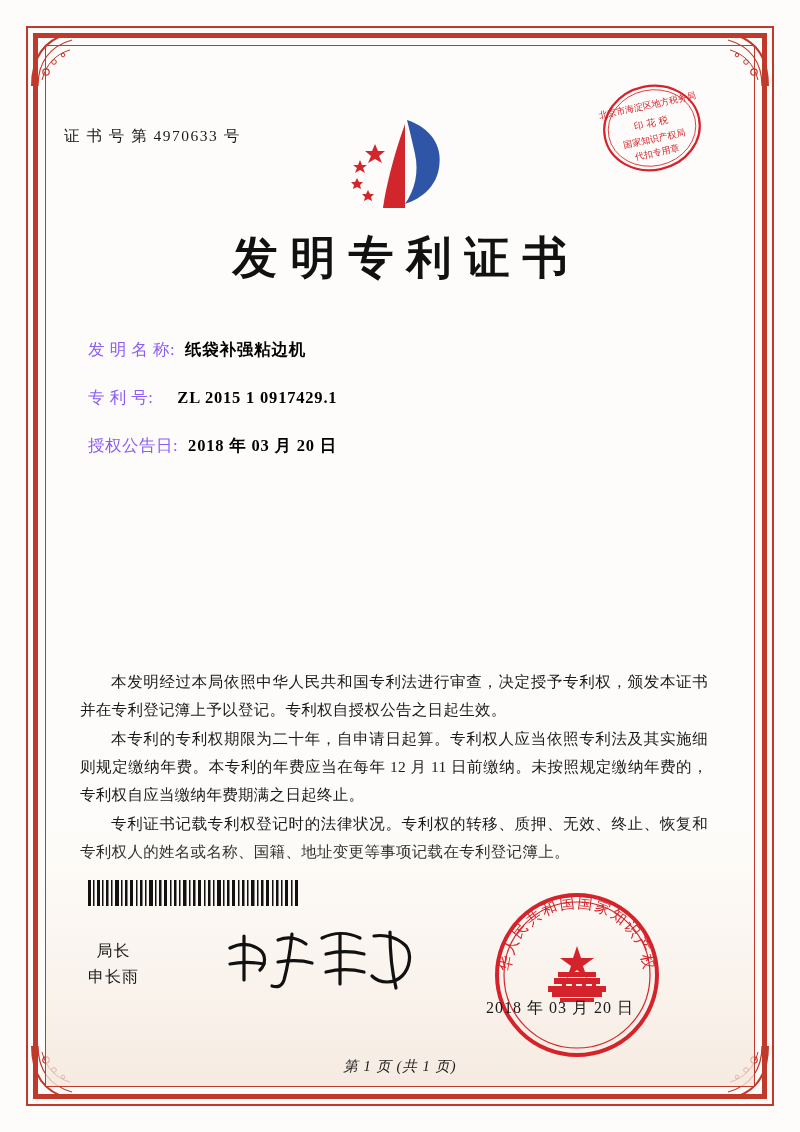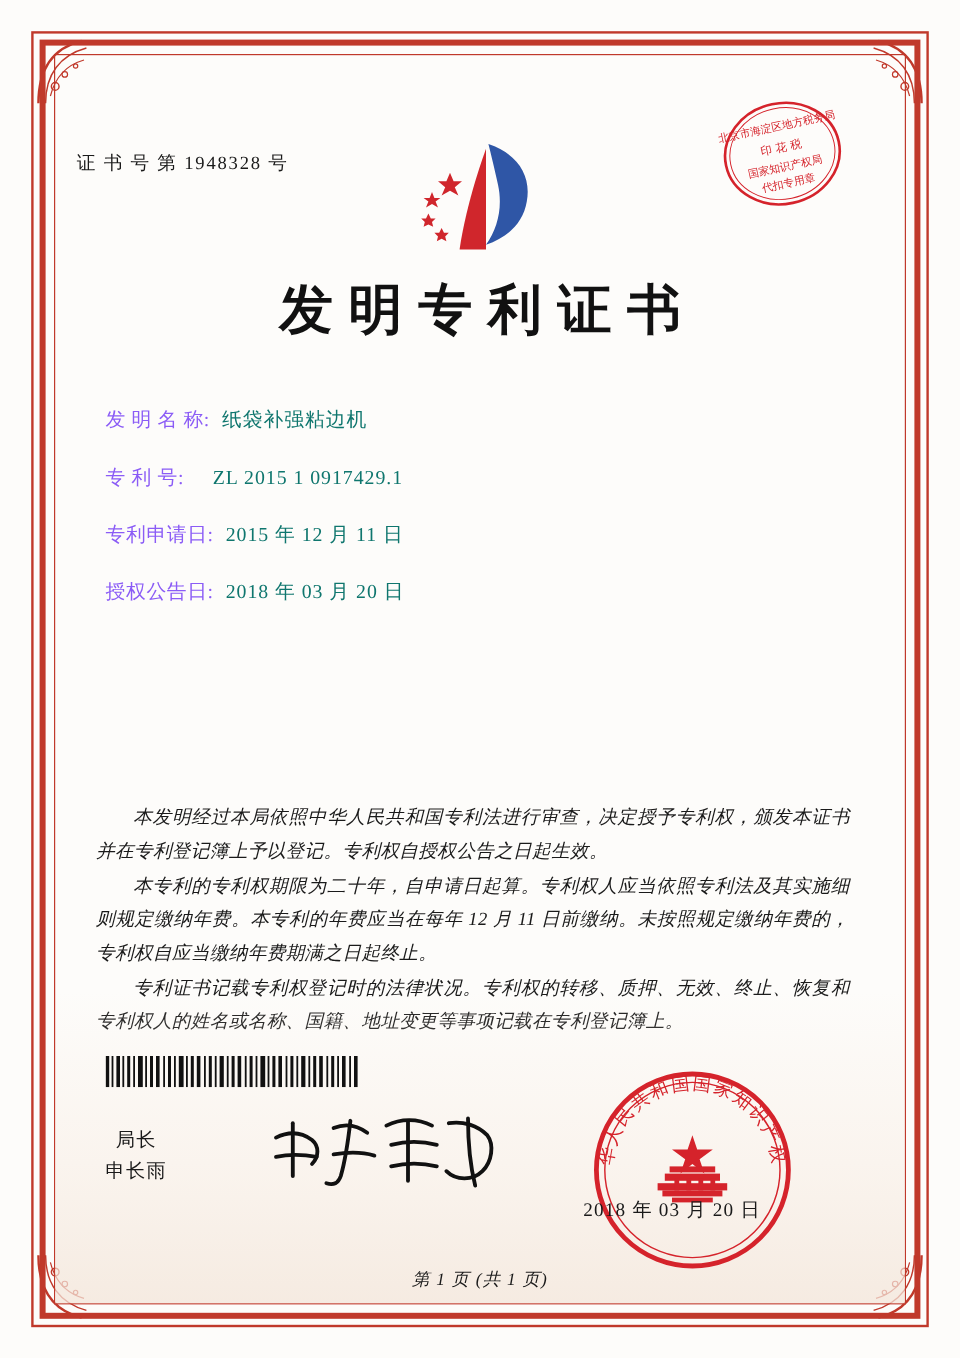--- a/index.html
+++ b/index.html
@@ -121,41 +121,41 @@
     margin-bottom: 28px;
     font-size: 16.5px;
     line-height: 1.2;
   }
   .field-label {
     white-space: nowrap;
     color: #8b5cf6;
     letter-spacing: 0.5px;
   }
   .field-value {
-    color: #0f766e;
+    color: #000000;
     letter-spacing: 0.8px;
     white-space: nowrap;
+    font-weight: bold;
   }
 
   
   .body-text {
     position: absolute;
     left: 80px;
     top: 668px;
     width: 640px;
     font-size: 15.5px;
     line-height: 28px;
     color: #1a1a1a;
     letter-spacing: 0.3px;
   }
   .body-text p {
     margin: 0 12px 1px 0;
     text-indent: 31px;
     text-align: justify;
-    font-style: italic;
   }
 
   
   .barcode {
     position: absolute;
     left: 88px;
     top: 880px;
     width: 214px;
     height: 26px;
   }
@@ -267,21 +267,21 @@
     <svg viewBox="0 0 62 62">
       <path d="M4 58 C4 30 16 12 40 6" fill="none" stroke="#c0392b" stroke-width="2"></path>
       <path d="M10 58 C10 34 22 18 44 12" fill="none" stroke="#c0392b" stroke-width="1.2"></path>
       <path d="M14 52 C18 36 28 26 42 22" fill="none" stroke="#c0392b" stroke-width="1"></path>
       <circle cx="18" cy="44" r="3.2" fill="none" stroke="#c0392b" stroke-width="1.2"></circle>
       <circle cx="26" cy="34" r="2.3" fill="none" stroke="#c0392b" stroke-width="1"></circle>
       <circle cx="35" cy="27" r="1.8" fill="none" stroke="#c0392b" stroke-width="1"></circle>
     </svg>
   </div>
 
-  <div class="cert-number">证 书 号 第 1948328 号</div>
+  <div class="cert-number">证 书 号 第 4970633 号</div>
 
   <div class="emblem">
     <svg viewBox="0 0 120 105">
       <path d="M72 8 C96 16 108 34 104 56 C101 74 88 86 70 92 C80 78 84 60 80 42 C77 28 74 16 72 8 Z" fill="#2f56a6"></path>
       <path d="M70 12 L70 96 L48 96 C48 96 52 62 70 12 Z" fill="#d0262c"></path>
       <g fill="#d0262c">
         <polygon points="40,32 43,39 50,39 44,44 47,51 40,47 33,51 36,44 30,39 37,39"></polygon>
         <polygon points="25,48 27,53 32,53 28,56 30,61 25,58 20,61 22,56 18,53 23,53"></polygon>
         <polygon points="22,66 24,70 28,70 25,73 26,77 22,75 18,77 19,73 16,70 20,70"></polygon>
         <polygon points="33,78 35,82 39,82 36,85 37,89 33,87 29,89 30,85 27,82 31,82"></polygon>
@@ -305,24 +305,20 @@
   <div class="title">发明专利证书</div>
 
   <div class="fields">
     <div class="field-row">
       <span class="field-label">发 明 名 称:</span>
       <span class="field-value" style="margin-left:10px;">纸袋补强粘边机</span>
     </div>
     <div class="field-row">
       <span class="field-label">专 利 号:</span>
       <span class="field-value" style="margin-left:24px;">ZL 2015 1 0917429.1</span>
-    </div>
-    <div class="field-row">
-      <span class="field-label">专利申请日:</span>
-      <span class="field-value" style="margin-left:10px;">2015 年 12 月 11 日</span>
     </div>
     <div class="field-row">
       <span class="field-label">授权公告日:</span>
       <span class="field-value" style="margin-left:10px;">2018 年 03 月 20 日</span>
     </div>
   </div>
 
   <div class="body-text">
     <p>本发明经过本局依照中华人民共和国专利法进行审查，决定授予专利权，颁发本证书并在专利登记簿上予以登记。专利权自授权公告之日起生效。</p>
     <p>本专利的专利权期限为二十年，自申请日起算。专利权人应当依照专利法及其实施细则规定缴纳年费。本专利的年费应当在每年 12 月 11 日前缴纳。未按照规定缴纳年费的，专利权自应当缴纳年费期满之日起终止。</p>

